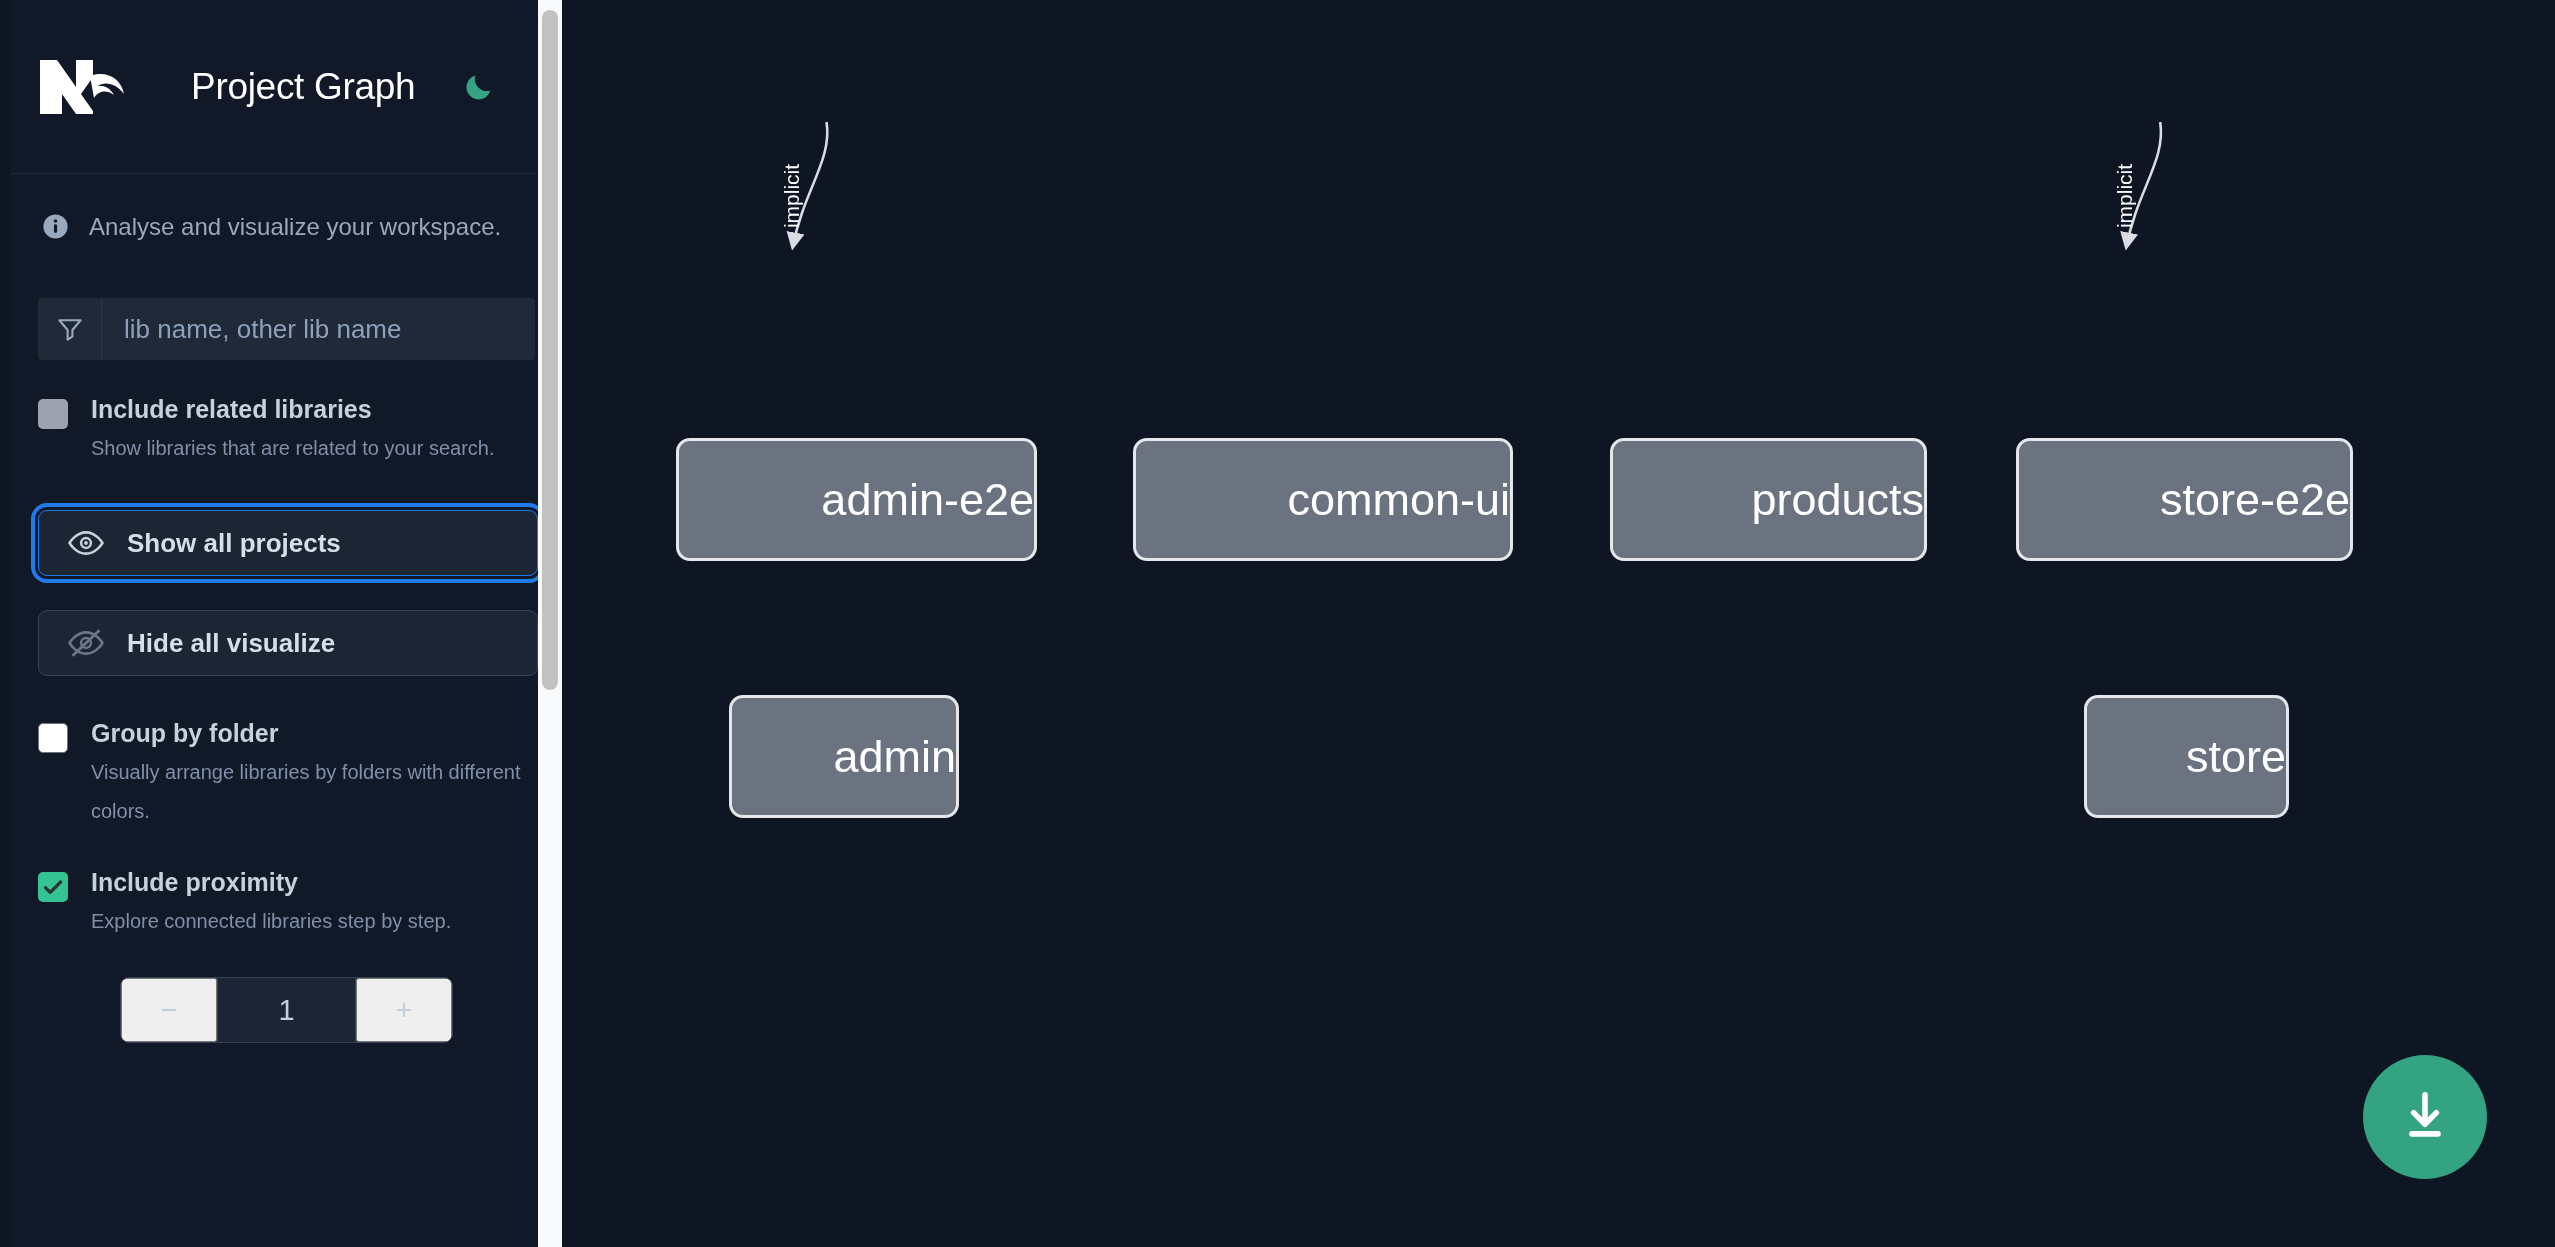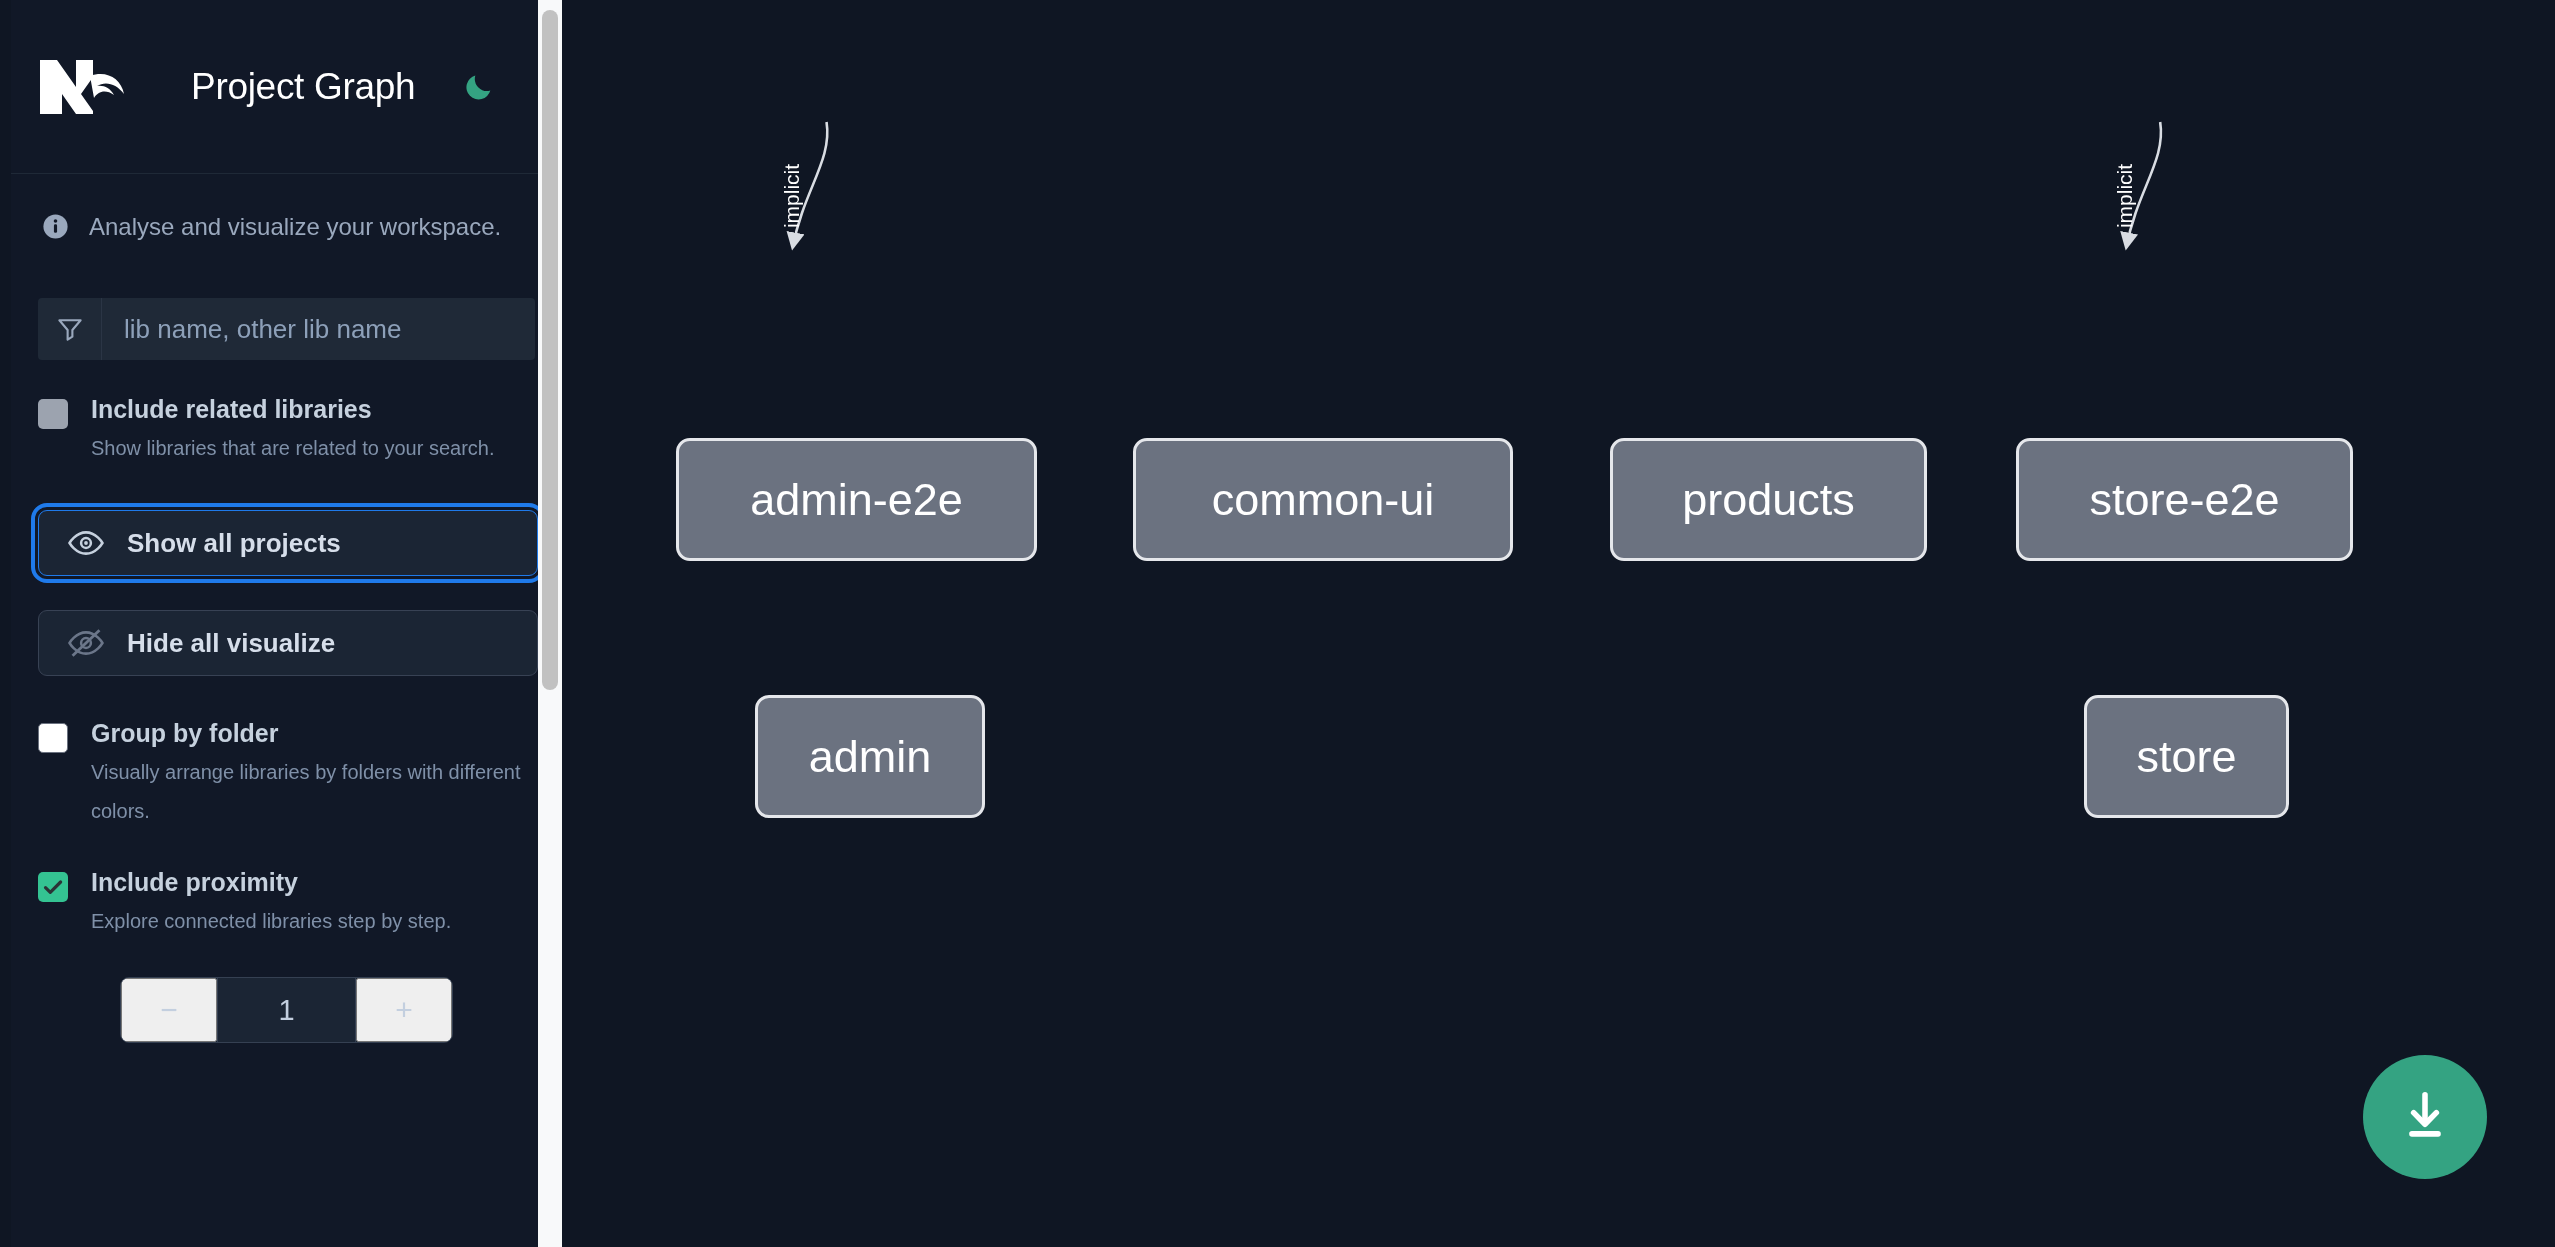--- a/index.html
+++ b/index.html
@@ -134,21 +134,21 @@
   #graph {
     position: relative; flex: 1; height: 1247px; background: #0f1623;
     overflow: hidden;
   }
   #graph-svg { position: absolute; inset: 0; width: 100%; height: 100%; }
   .node {
     position: absolute;
     background: #6b7280;
     border: 3px solid #e5e7eb;
     border-radius: 14px;
-    display: flex; align-items: center; justify-content: center;
+    display: flex; align-items: center; justify-content: flex-end;
     color: #ffffff;
     font-size: 45px;
     font-family: "Liberation Sans", sans-serif;
     white-space: nowrap;
   }
   #fab {
     position: absolute;
     right: 68px; bottom: 68px;
     width: 124px; height: 124px; border-radius: 50%;
     background: #34a382;
@@ -287,21 +287,21 @@
     </div>
     <div class="node" style="left:571px; top:438px; width:380px; height:123px;">
       <span>common-ui</span>
     </div>
     <div class="node" style="left:1048px; top:438px; width:317px; height:123px;">
       <span>products</span>
     </div>
     <div class="node" style="left:1454px; top:438px; width:337px; height:123px;">
       <span>store-e2e</span>
     </div>
-    <div class="node" style="left:193px; top:695px; width:230px; height:123px;">
+    <div class="node" style="left:167px; top:695px; width:230px; height:123px;">
       <span>admin</span>
     </div>
     <div class="node" style="left:1522px; top:695px; width:205px; height:123px;">
       <span>store</span>
     </div>
 
     <button id="fab">
       <span>
         <svg viewBox="0 0 24 24" width="58" height="58" aria-hidden="true">
           <line x1="12" y1="3.2" x2="12" y2="14.6" stroke="#ffffff" stroke-width="2.3" stroke-linecap="round"></line>

